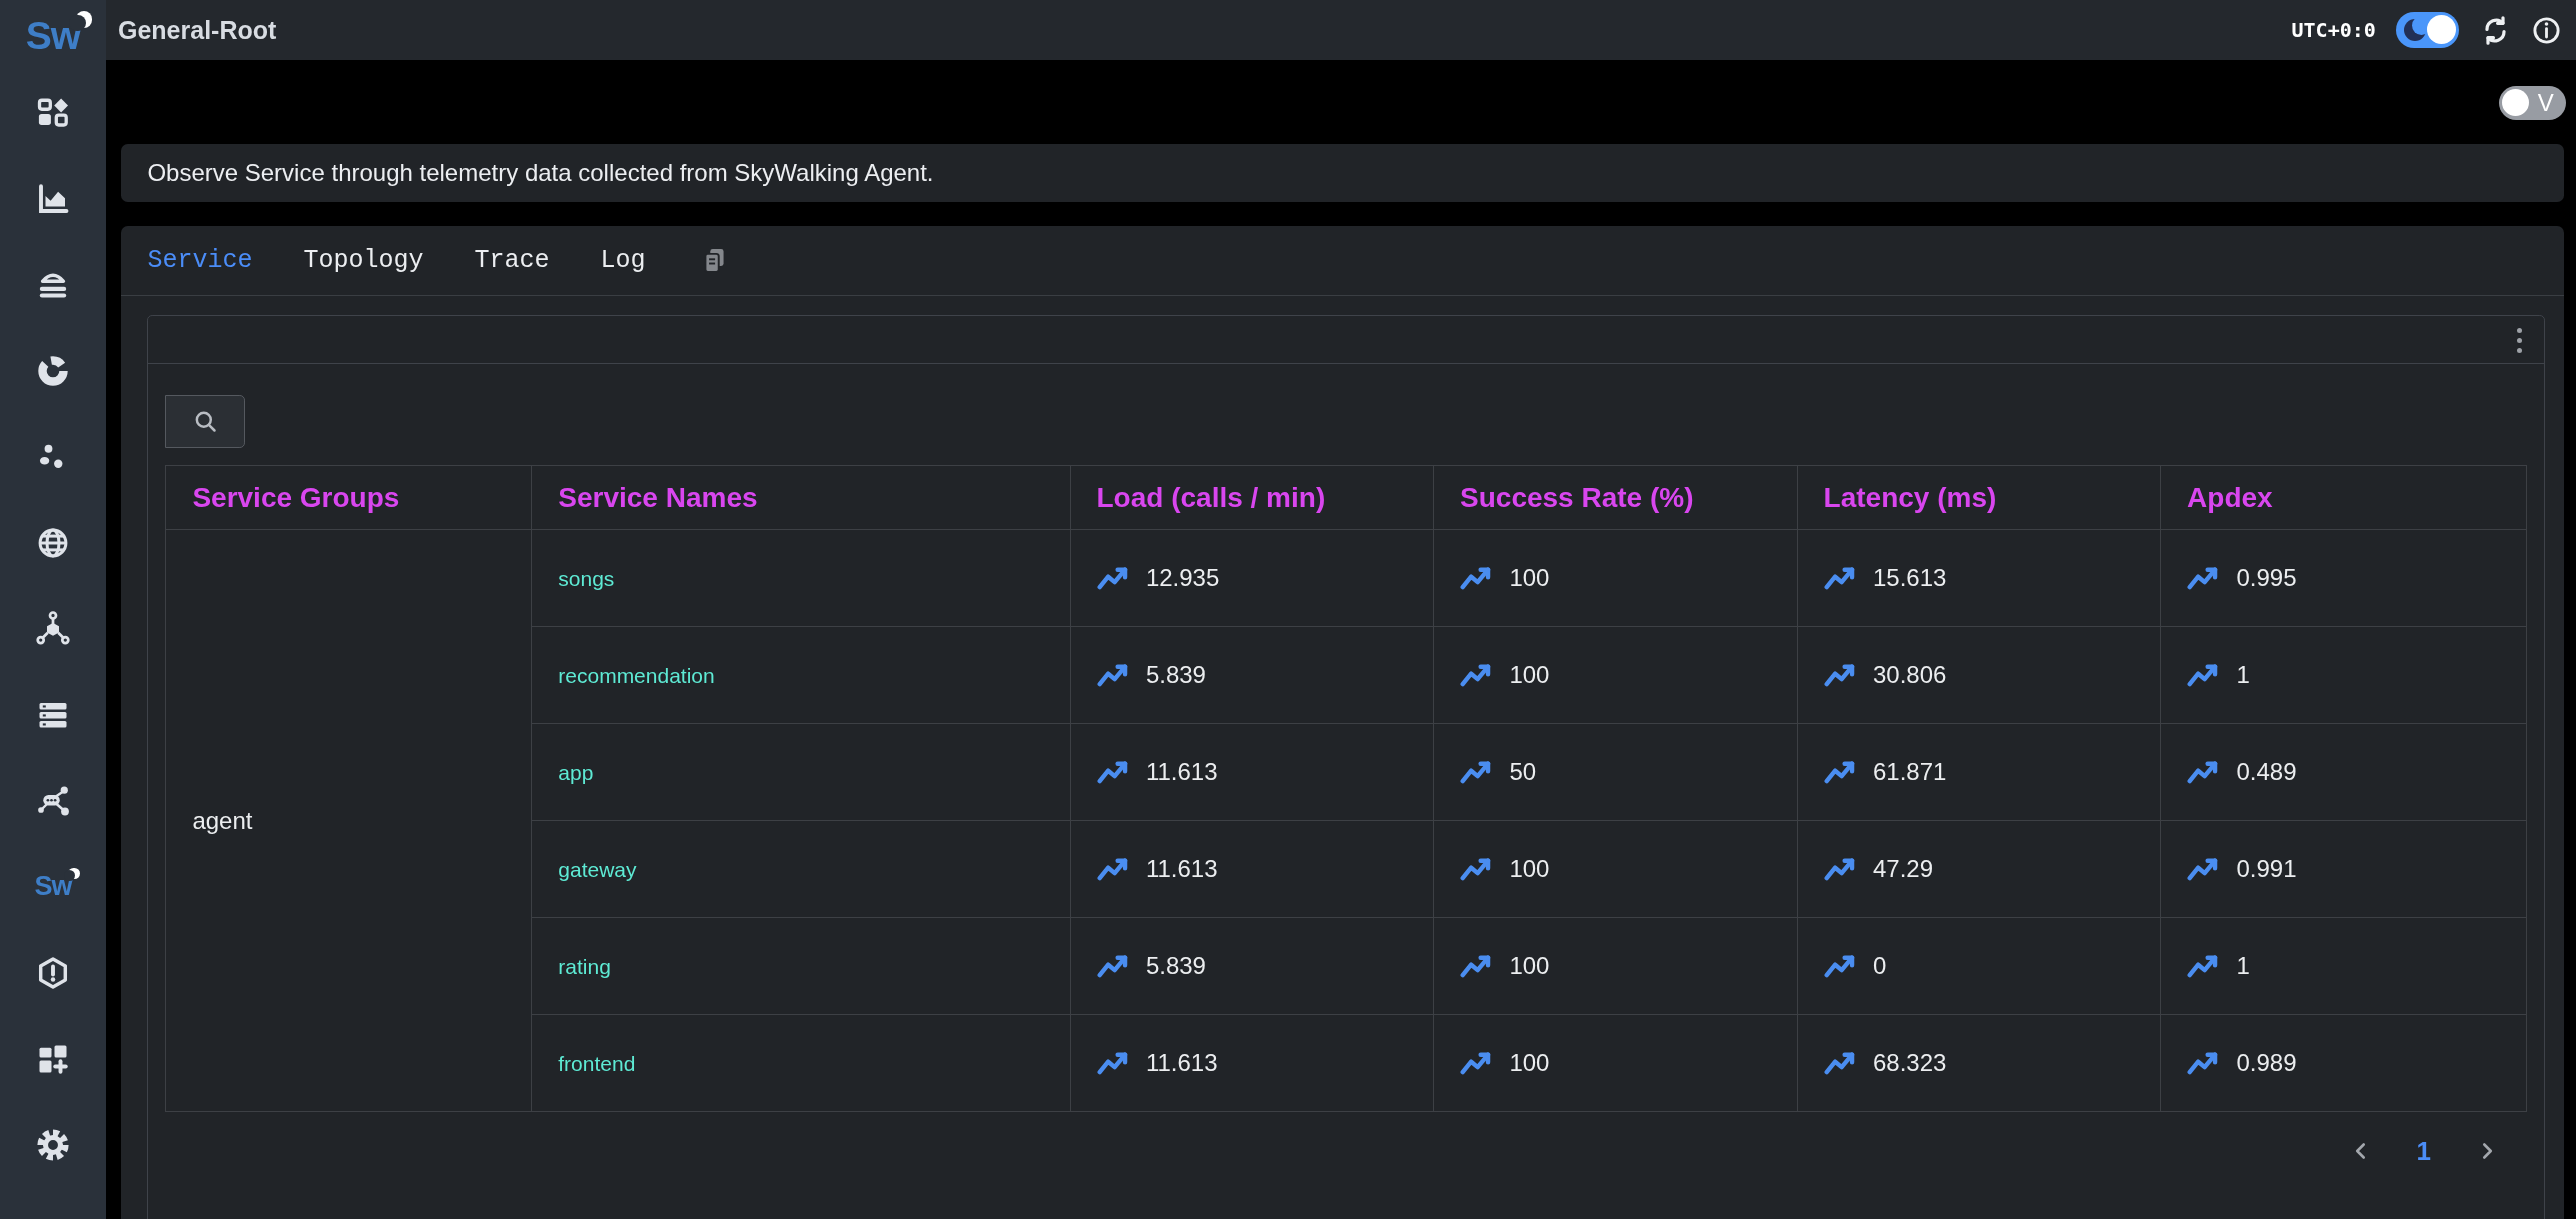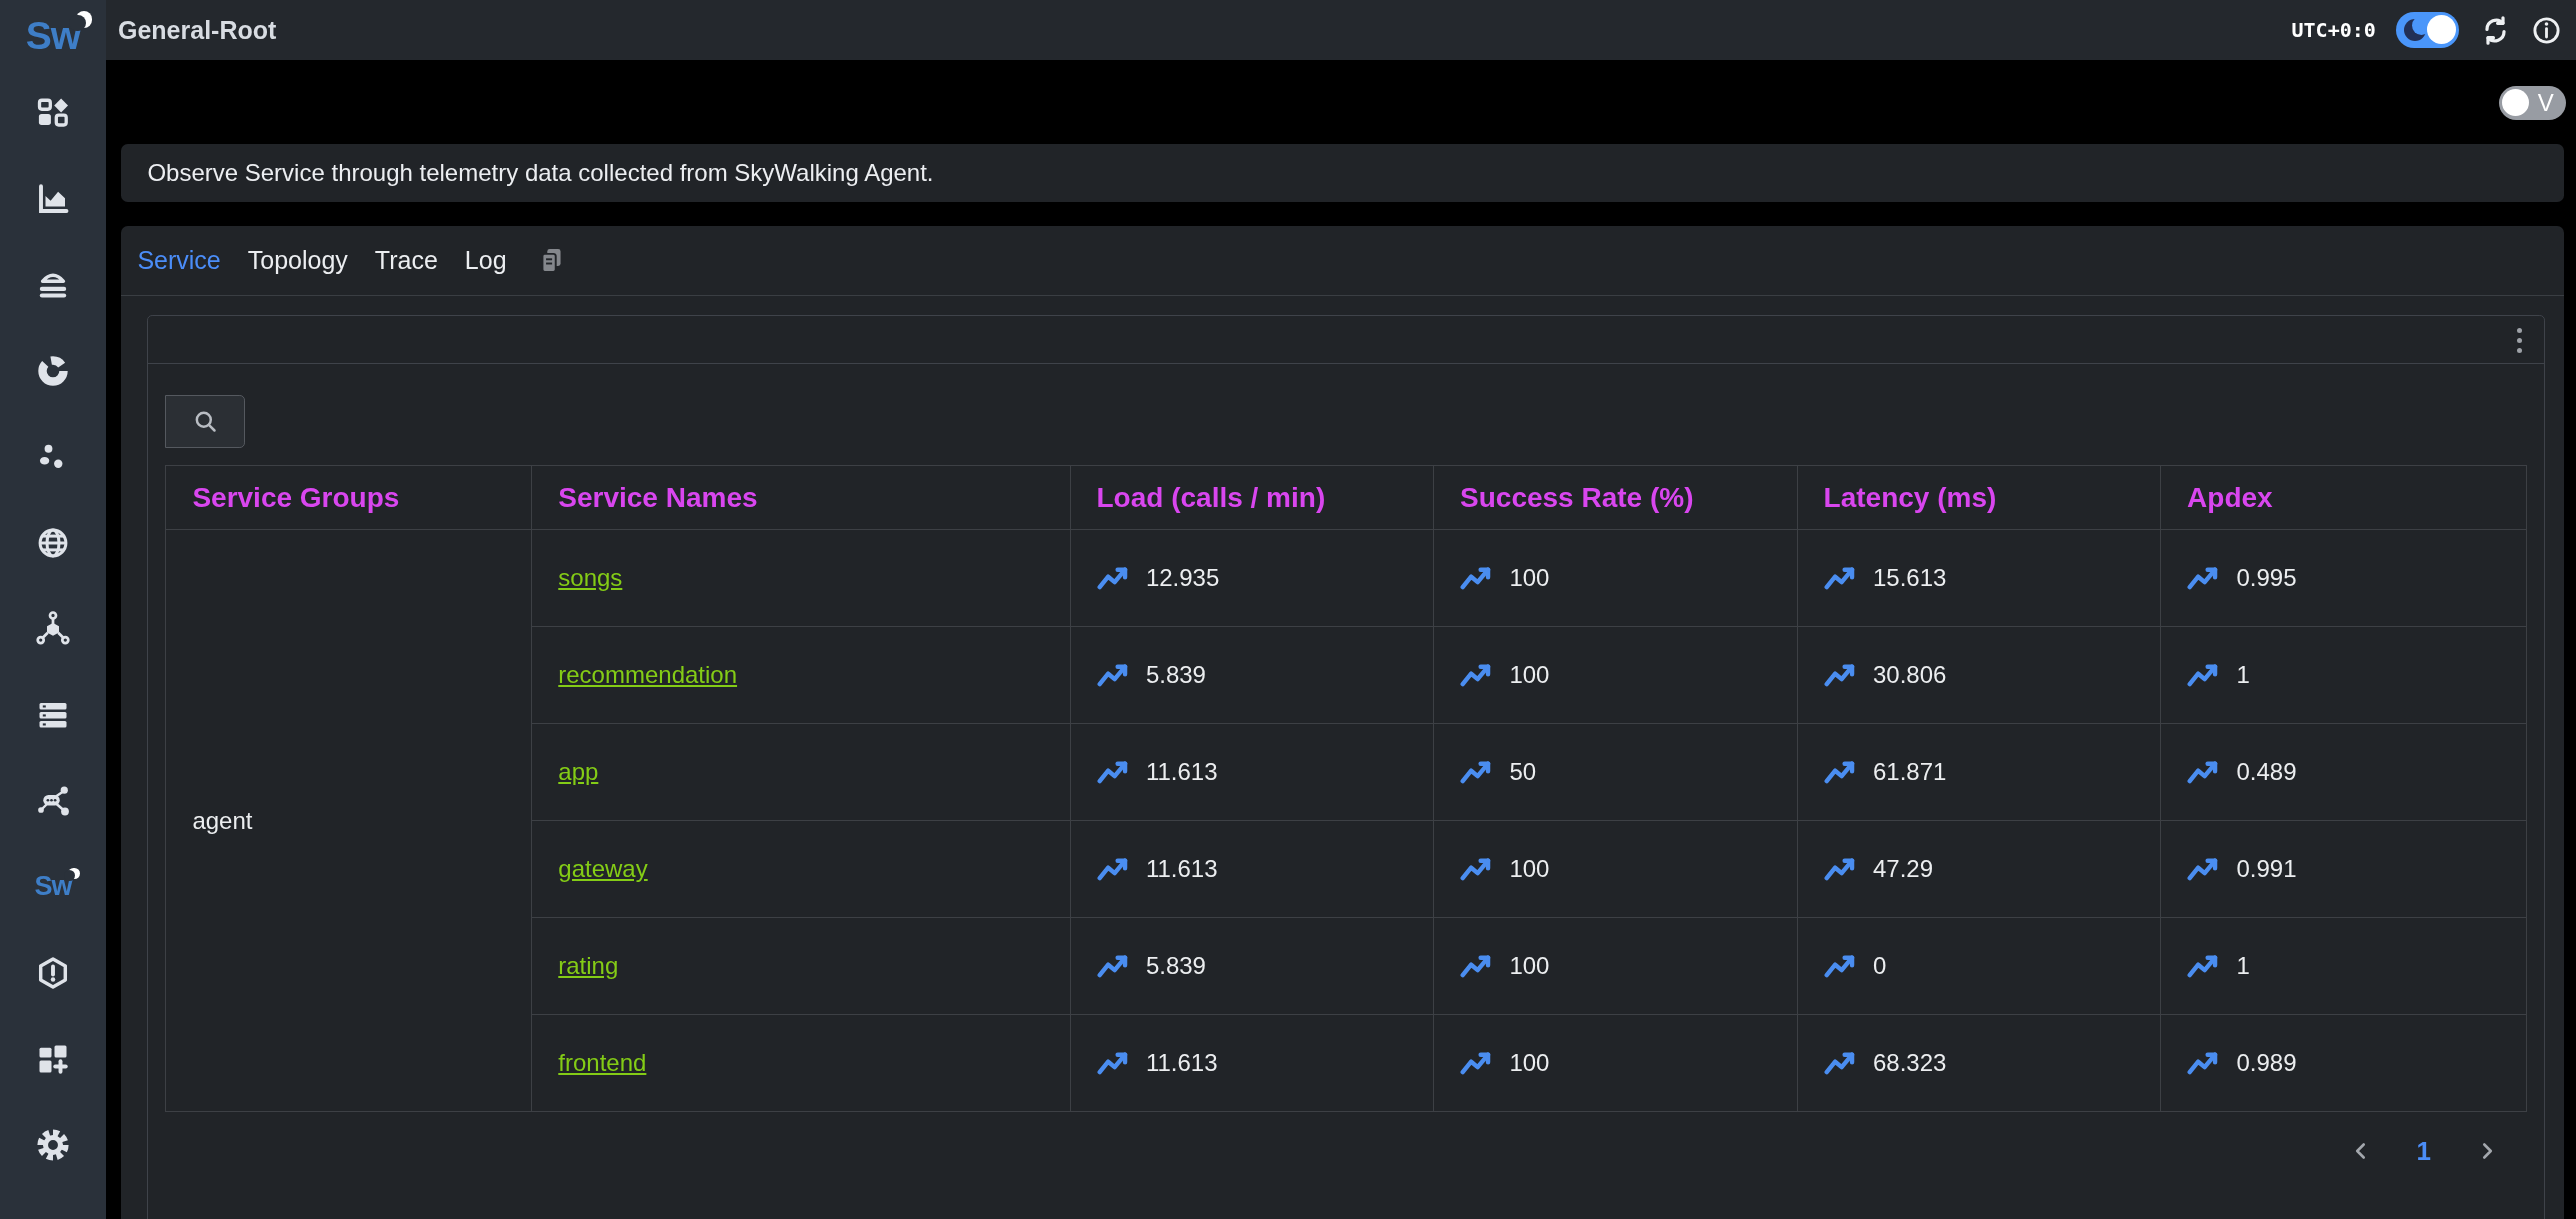--- a/index.html
+++ b/index.html
@@ -31,42 +31,42 @@
   
   .content { position:absolute; left:106px; top:60px; right:0; bottom:0; background:#000; }
 
   .view-toggle { position:absolute; top:26px; right:10.2px; width:67px; height:34px; border-radius:17px; background:#989ca3; cursor:pointer; }
   .view-toggle .knob { position:absolute; left:3.4px; top:3.4px; width:27px; height:27px; border-radius:50%; background:#fff; }
   .view-toggle .vt-label { position:absolute; right:12px; top:3.4px; font-size:24px; color:#fff; line-height:27px; }
 
   .banner { position:absolute; left:15.4px; right:12px; top:84px; height:58px; background:#212428; border-radius:6.8px; display:flex; align-items:center; padding-left:26px; font-size:24px; color:#eceef1; }
 
   .tabs-panel { position:absolute; left:15.4px; right:12px; top:166px; bottom:-17px; background:#212428; border-radius:6.8px 6.8px 0 0; }
-  .tab-bar { height:70px; border-bottom:1.7px solid #3a3e43; display:flex; align-items:center; padding-left:16px; gap:27px; }
+  .tab-bar { height:70px; border-bottom:1.7px solid #3a3e43; display:flex; align-items:center; padding-left:26px; gap:51px;font-family:Liberation Mono, monospace; }
   .tab { font-size:25px; color:#eceef1; cursor:pointer; }
   .tab.active { color:#4b8df8; }
   .tab-copy { margin-left:3.4px; color:#84878c; cursor:pointer; display:flex; align-items:center; }
 
   .widget { position:absolute; left:26px; right:19px; top:89px; bottom:0; border:0.9px solid #3f434a; border-radius:5.1px; background:#212428; }
   .widget-header { height:48px; border-bottom:0.9px solid #3f434a; position:relative; }
   .kebab { position:absolute; right:22px; top:12px; display:flex; flex-direction:column; gap:5.1px; cursor:pointer; }
   .kebab i { width:5.1px; height:5.1px; border-radius:50%; background:#9da1a7; }
   .widget-body { padding:31px 17px 0 17px; }
 
   .search-row { display:flex; margin-bottom:17px; }
   .search-input { width:424px; height:53px; background:#1d2023; border:0.9px solid #55595f; border-right:none; border-radius:5.1px 0 0 5.1px; color:#e8eaed; font-size:24px; padding:0 20.5px; outline:none; }
   .search-input::placeholder { color:#84878d; }
   .search-btn { width:80px; height:53px; background:#2b2f34; border:0.9px solid #55595f; border-radius:0 5.1px 5.1px 0; display:flex; align-items:center; justify-content:center; color:#b9bdc3; cursor:pointer; }
 
   table.svc { width:100%; border-collapse:collapse; table-layout:fixed; }
   table.svc th, table.svc td { border:0.9px solid #3d4045; padding-left:26px; text-align:left; vertical-align:middle; }
   table.svc th { height:64px; font-size:28px; font-weight:bold; color:#d946ef; }
   table.svc td { height:97px; font-size:24px; color:#eceef0; }
   td.group-cell { color:#dde0e5; }
-  a.svc-link { color:#84cc16; text-decoration:underline; font-size:24px; cursor:pointer; }
+  a.svc-link { color:#5eead4; font-size:21px; cursor:pointer; }
   .metric { display:flex; align-items:center; gap:15.4px; }
   .metric svg { flex:0 0 auto; }
 
   .pagination { height:48px; margin-top:15.4px; display:flex; align-items:center; justify-content:flex-end; gap:43px; padding-right:27px; }
   .page-arrow { color:#a3a7ad; cursor:pointer; display:flex; align-items:center; }
   .page-num { color:#4b8df8; font-size:26px; font-weight:bold; cursor:pointer; }
 </style>
 </head>
 <body>
 

